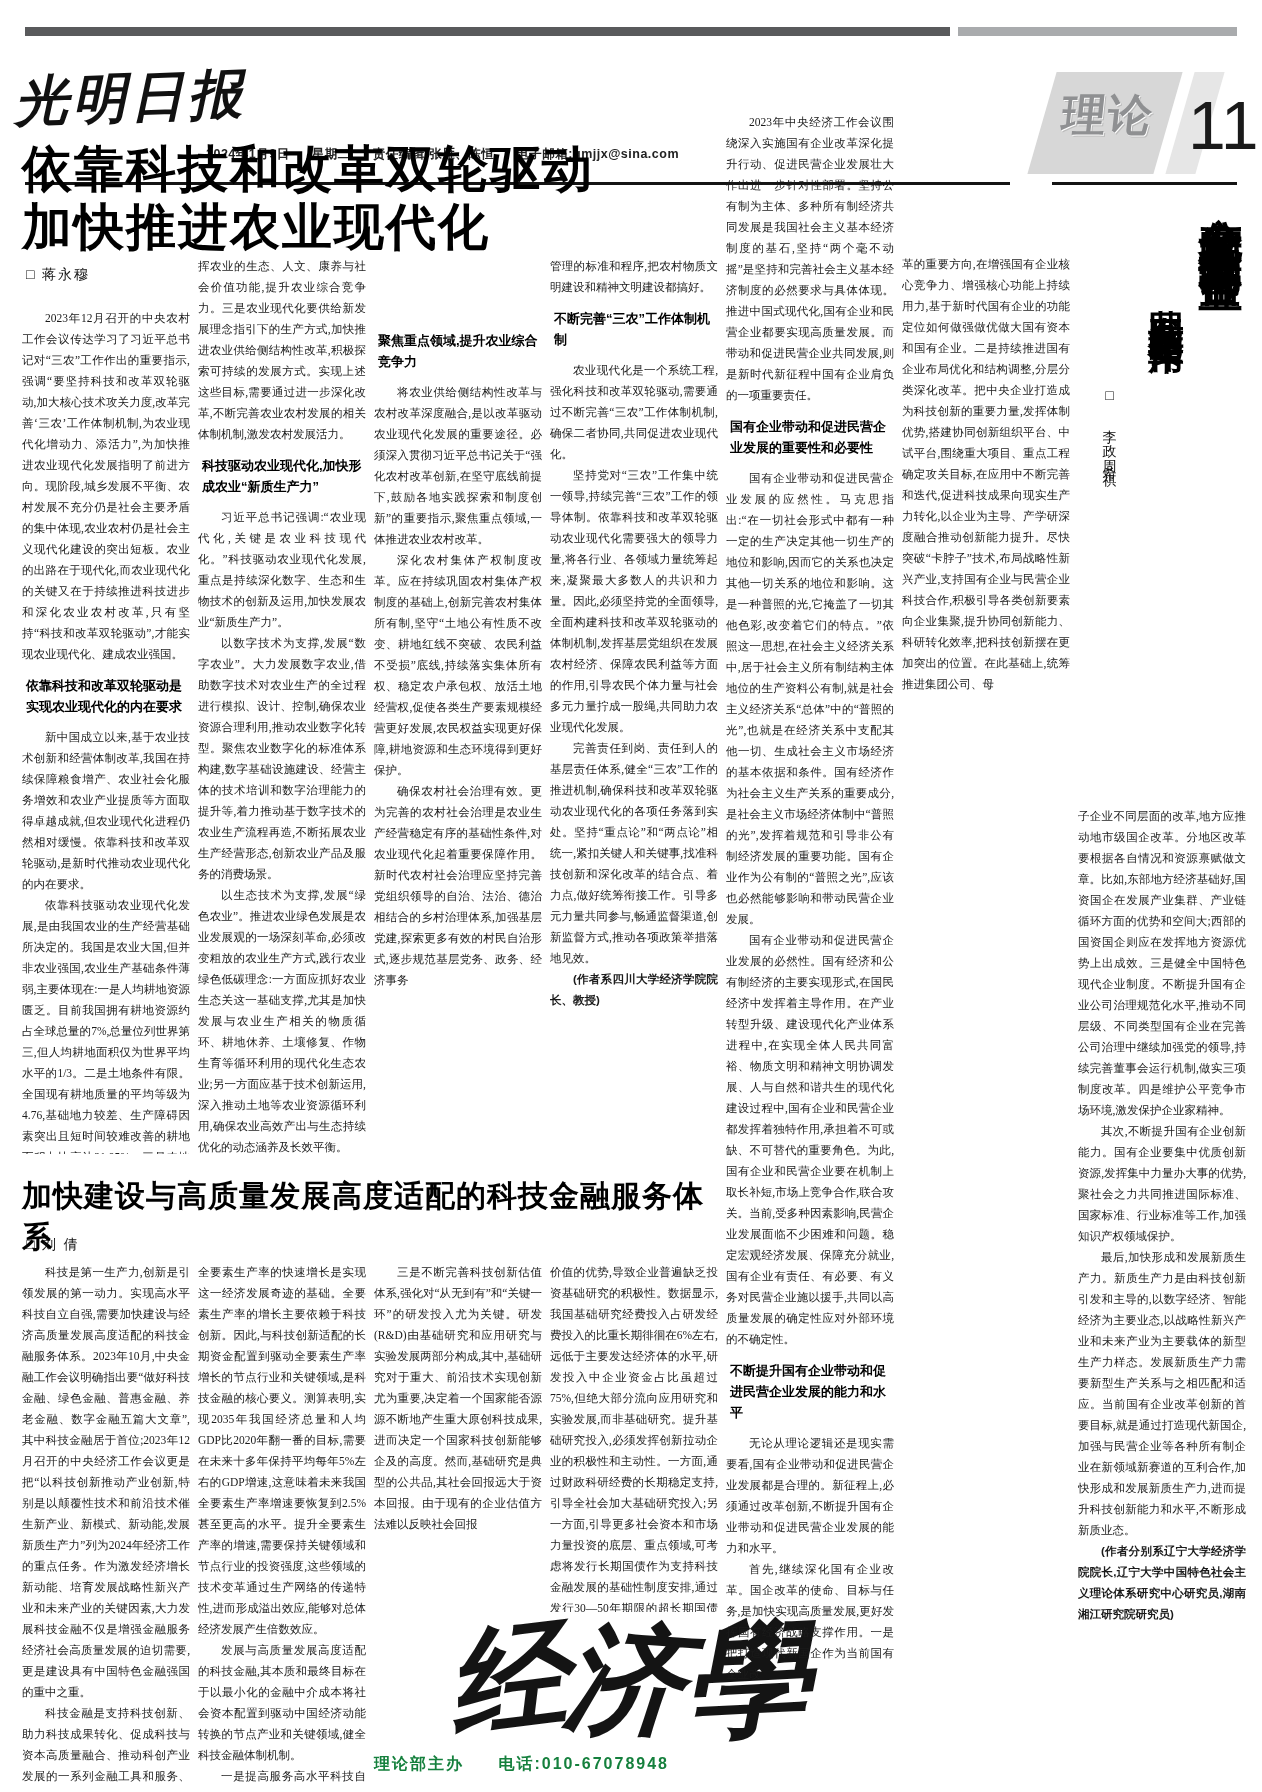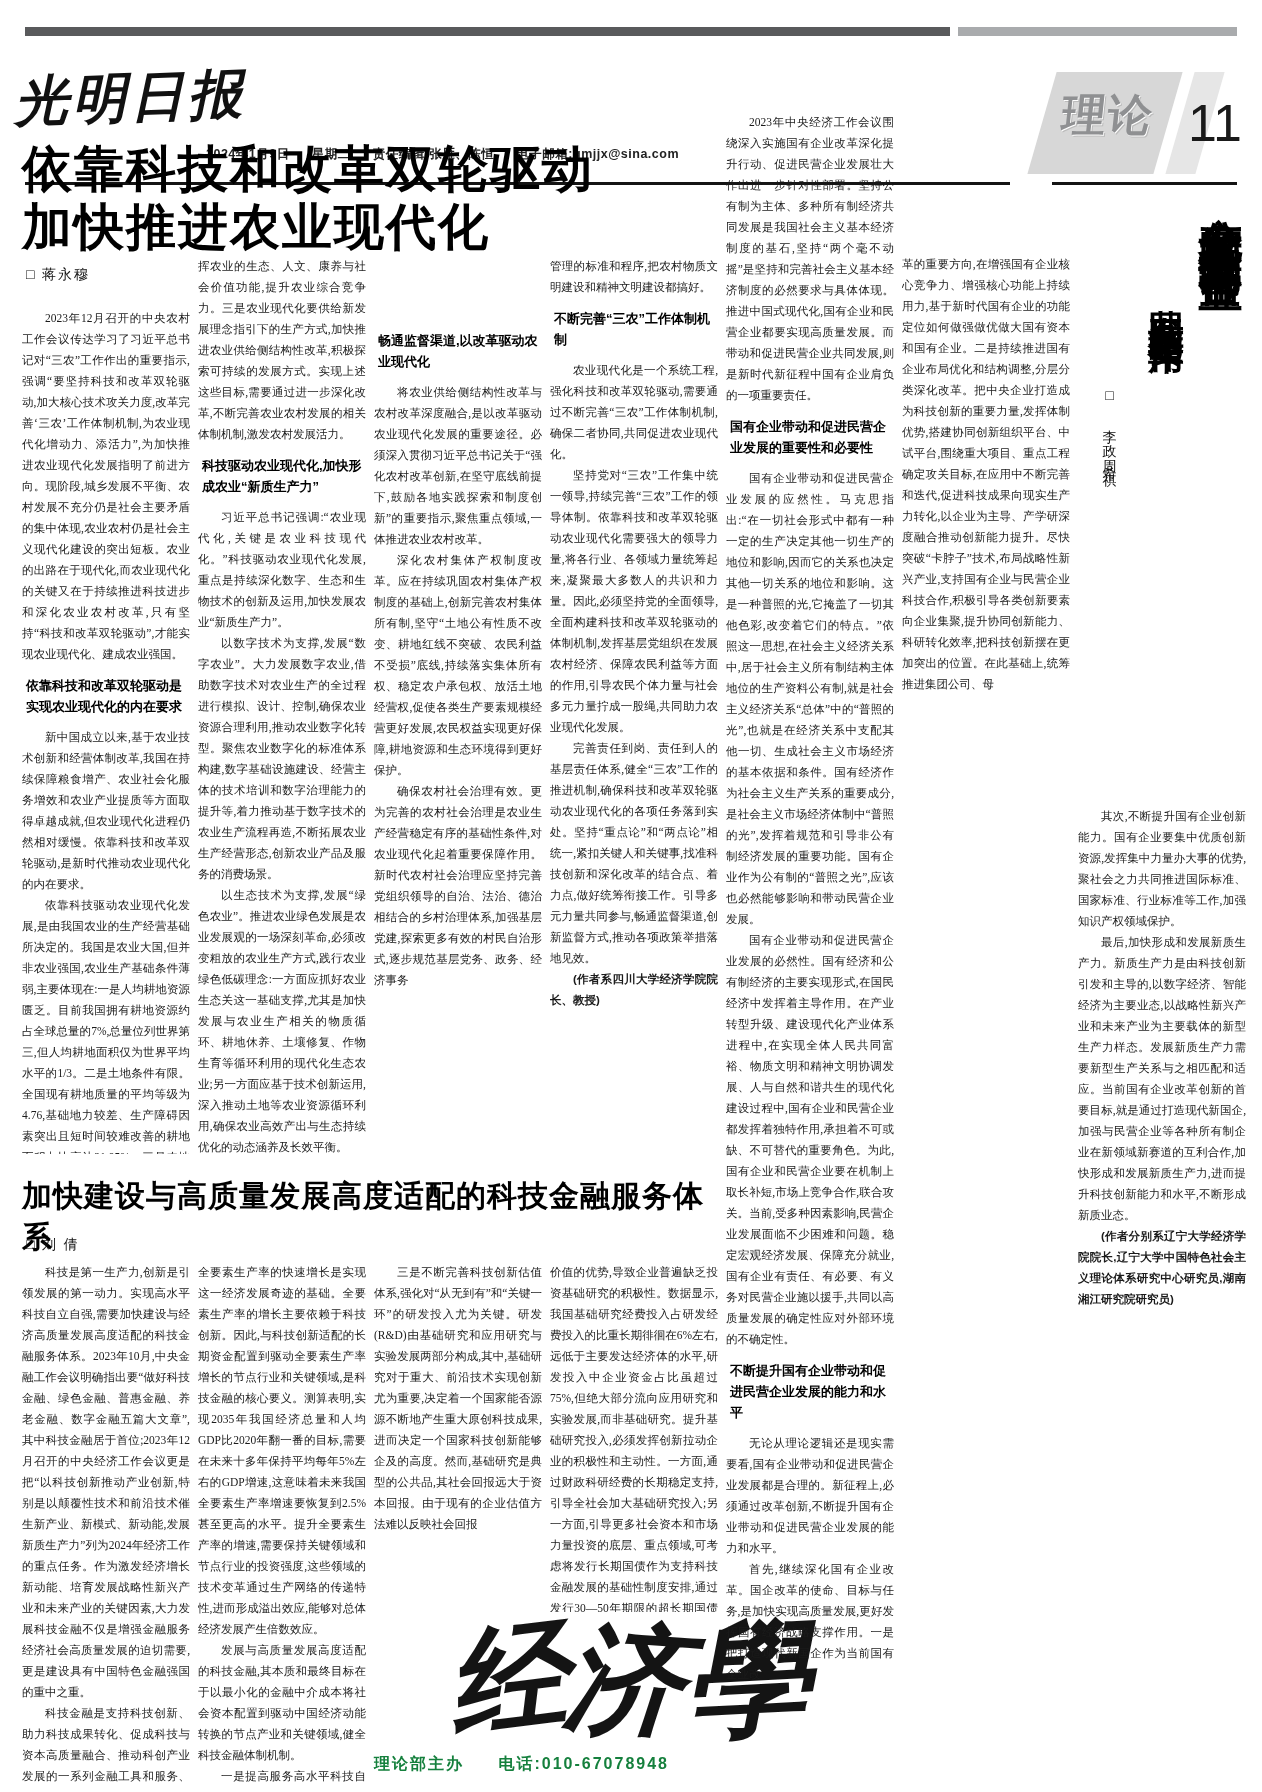--- a/index.html
+++ b/index.html
@@ -15,21 +15,21 @@
   .dateline span{margin-right:18px;text-align:center;}
   .rule-a{left:25px;top:182px;width:985px;height:3px;background:#141414;}
   .rule-b{left:1052px;top:182px;width:185px;height:3px;background:#141414;}
   .sect-box{left:1042px;top:72px;width:126px;height:102px;background:#d7d7d7;
             transform:skewX(-16deg);}
   .sect-box2{left:1180px;top:72px;width:30px;height:102px;background:#e6e6e6;
              transform:skewX(-16deg);}
   .sect-label{left:1048px;top:86px;width:120px;text-align:center;font-size:44px;font-weight:bold;
               color:#8f9092;text-shadow:1px 1px 0 #fff,2px 2px 0 #bbb;font-family:"Liberation Serif",serif;
               transform:skewX(-6deg);letter-spacing:2px;}
-  .page-num{left:1188px;top:86px;font-size:52px;color:#1a1a1a;font-family:"Liberation Sans",sans-serif;margin-top:7px;}
+  .page-num{left:1188px;top:86px;font-size:68px;color:#1a1a1a;font-family:"Liberation Sans",sans-serif;}
   
   .a1-title{left:22px;top:140px;width:640px;font-family:"Liberation Serif",serif;
             font-weight:900;font-size:50px;line-height:58px;letter-spacing:2px;color:#000;}
   .byline{font-size:14px;color:#111;letter-spacing:2px;font-family:"Liberation Serif",serif;text-align:center;}
   .a1-byline{left:26px;top:266px;}
   .a2-title{left:22px;top:1176px;width:696px;font-family:"Liberation Serif",serif;
             font-weight:900;font-size:30px;letter-spacing:1px;color:#000;}
   .a2-byline{left:26px;top:1236px;}
   .col{position:absolute;width:168px;overflow:hidden;font-size:11.5px;line-height:21px;
        text-align:justify;color:#1b1b1b;font-family:"Liberation Serif",serif;}
@@ -89,21 +89,21 @@
     <div class="seg-p">依靠科技驱动农业现代化发展,是由我国农业的生产经营基础所决定的。我国是农业大国,但并非农业强国,农业生产基础条件薄弱,主要体现在:一是人均耕地资源匮乏。目前我国拥有耕地资源约占全球总量的7%,总量位列世界第三,但人均耕地面积仅为世界平均水平的1/3。二是土地条件有限。全国现有耕地质量的平均等级为4.76,基础地力较差、生产障碍因素突出且短时间较难改善的耕地面积占比高达21.95%。三是农地利用效率低,面临着人口外流导致的农地抛荒、弃耕等问题。解决这些问题,必须通过加快农业科技创新不断提升农业生产力,为农业现代化增动力、添活力。</div>
   </div>
 <div class="col" style="left:198px;top:256px;height:898px">
     <div class="seg-pc">挥农业的生态、人文、康养与社会价值功能,提升农业综合竞争力。三是农业现代化要供给新发展理念指引下的生产方式,加快推进农业供给侧结构性改革,积极探索可持续的发展方式。实现上述这些目标,需要通过进一步深化改革,不断完善农业农村发展的相关体制机制,激发农村发展活力。</div>
     <div class="seg-sub">科技驱动农业现代化,加快形成农业“新质生产力”</div>
     <div class="seg-p">习近平总书记强调:“农业现代化,关键是农业科技现代化。”科技驱动农业现代化发展,重点是持续深化数字、生态和生物技术的创新及运用,加快发展农业“新质生产力”。</div>
     <div class="seg-p">以数字技术为支撑,发展“数字农业”。大力发展数字农业,借助数字技术对农业生产的全过程进行模拟、设计、控制,确保农业资源合理利用,推动农业数字化转型。聚焦农业数字化的标准体系构建,数字基础设施建设、经营主体的技术培训和数字治理能力的提升等,着力推动基于数字技术的农业生产流程再造,不断拓展农业生产经营形态,创新农业产品及服务的消费场景。</div>
     <div class="seg-p">以生态技术为支撑,发展“绿色农业”。推进农业绿色发展是农业发展观的一场深刻革命,必须改变粗放的农业生产方式,践行农业绿色低碳理念:一方面应抓好农业生态关这一基础支撑,尤其是加快发展与农业生产相关的物质循环、耕地休养、土壤修复、作物生育等循环利用的现代化生态农业;另一方面应基于技术创新运用,深入推动土地等农业资源循环利用,确保农业高效产出与生态持续优化的动态涵养及长效平衡。</div>
   </div>
 <div class="col" style="left:374px;top:320px;height:834px">
-    <div class="seg-sub">畅通监督渠道,以改革驱动农业现代化</div>
+    <div class="seg-sub">聚焦重点领域,提升农业综合竞争力</div>
     <div class="seg-p">将农业供给侧结构性改革与农村改革深度融合,是以改革驱动农业现代化发展的重要途径。必须深入贯彻习近平总书记关于“强化农村改革创新,在坚守底线前提下,鼓励各地实践探索和制度创新”的重要指示,聚焦重点领域,一体推进农业农村改革。</div>
     <div class="seg-p">深化农村集体产权制度改革。应在持续巩固农村集体产权制度的基础上,创新完善农村集体所有制,坚守“土地公有性质不改变、耕地红线不突破、农民利益不受损”底线,持续落实集体所有权、稳定农户承包权、放活土地经营权,促使各类生产要素规模经营更好发展,农民权益实现更好保障,耕地资源和生态环境得到更好保护。</div>
     <div class="seg-p">确保农村社会治理有效。更为完善的农村社会治理是农业生产经营稳定有序的基础性条件,对农业现代化起着重要保障作用。新时代农村社会治理应坚持完善党组织领导的自治、法治、德治相结合的乡村治理体系,加强基层党建,探索更多有效的村民自治形式,逐步规范基层党务、政务、经济事务</div>
   </div>
 <div class="col" style="left:550px;top:256px;height:898px">
     <div class="seg-pc">管理的标准和程序,把农村物质文明建设和精神文明建设都搞好。</div>
     <div class="seg-sub">不断完善“三农”工作体制机制</div>
     <div class="seg-p">农业现代化是一个系统工程,强化科技和改革双轮驱动,需要通过不断完善“三农”工作体制机制,确保二者协同,共同促进农业现代化。</div>
     <div class="seg-p">坚持党对“三农”工作集中统一领导,持续完善“三农”工作的领导体制。依靠科技和改革双轮驱动农业现代化需要强大的领导力量,将各行业、各领域力量统筹起来,凝聚最大多数人的共识和力量。因此,必须坚持党的全面领导,全面构建科技和改革双轮驱动的体制机制,发挥基层党组织在发展农村经济、保障农民利益等方面的作用,引导农民个体力量与社会多元力量拧成一股绳,共同助力农业现代化发展。</div>
     <div class="seg-p">完善责任到岗、责任到人的基层责任体系,健全“三农”工作的推进机制,确保科技和改革双轮驱动农业现代化的各项任务落到实处。坚持“重点论”和“两点论”相统一,紧扣关键人和关键事,找准科技创新和深化改革的结合点、着力点,做好统筹衔接工作。引导多元力量共同参与,畅通监督渠道,创新监督方式,推动各项政策举措落地见效。</div>
@@ -149,16 +149,17 @@
   </div>
 <div class="col" style="left:902px;top:254px;height:1534px">
     <div class="seg-pc">革的重要方向,在增强国有企业核心竞争力、增强核心功能上持续用力,基于新时代国有企业的功能定位如何做强做优做大国有资本和国有企业。二是持续推进国有企业布局优化和结构调整,分层分类深化改革。把中央企业打造成为科技创新的重要力量,发挥体制优势,搭建协同创新组织平台、中试平台,围绕重大项目、重点工程确定攻关目标,在应用中不断完善和迭代,促进科技成果向现实生产力转化,以企业为主导、产学研深度融合推动创新能力提升。尽快突破“卡脖子”技术,布局战略性新兴产业,支持国有企业与民营企业科技合作,积极引导各类创新要素向企业集聚,提升协同创新能力、科研转化效率,把科技创新摆在更加突出的位置。在此基础上,统筹推进集团公司、母</div>
   </div>
 <div class="abs v-block">
   <div class="v-line v-line1">充分发挥国有企业带动民营企业</div>
   <div class="v-line v-line2">共同发展的重要作用</div>
   <div class="v-byline">□ 李 政 周希祺</div>
 </div>
 <div class="col" style="left:1078px;top:806px;height:982px">
+    <div class="seg-pc">子企业不同层面的改革,地方应推动地市级国企改革。分地区改革要根据各自情况和资源禀赋做文章。比如,东部地方经济基础好,国资国企在发展产业集群、产业链循环方面的优势和空间大;西部的国资国企则应在发挥地方资源优势上出成效。三是健全中国特色现代企业制度。不断提升国有企业公司治理规范化水平,推动不同层级、不同类型国有企业在完善公司治理中继续加强党的领导,持续完善董事会运行机制,做实三项制度改革。四是维护公平竞争市场环境,激发保护企业家精神。</div>
     <div class="seg-p">其次,不断提升国有企业创新能力。国有企业要集中优质创新资源,发挥集中力量办大事的优势,聚社会之力共同推进国际标准、国家标准、行业标准等工作,加强知识产权领域保护。</div>
     <div class="seg-p">最后,加快形成和发展新质生产力。新质生产力是由科技创新引发和主导的,以数字经济、智能经济为主要业态,以战略性新兴产业和未来产业为主要载体的新型生产力样态。发展新质生产力需要新型生产关系与之相匹配和适应。当前国有企业改革创新的首要目标,就是通过打造现代新国企,加强与民营企业等各种所有制企业在新领域新赛道的互利合作,加快形成和发展新质生产力,进而提升科技创新能力和水平,不断形成新质业态。</div>
     <div class="seg-attr">(作者分别系辽宁大学经济学院院长,辽宁大学中国特色社会主义理论体系研究中心研究员,湖南湘江研究院研究员)</div>
   </div>
 
 </body></html>

